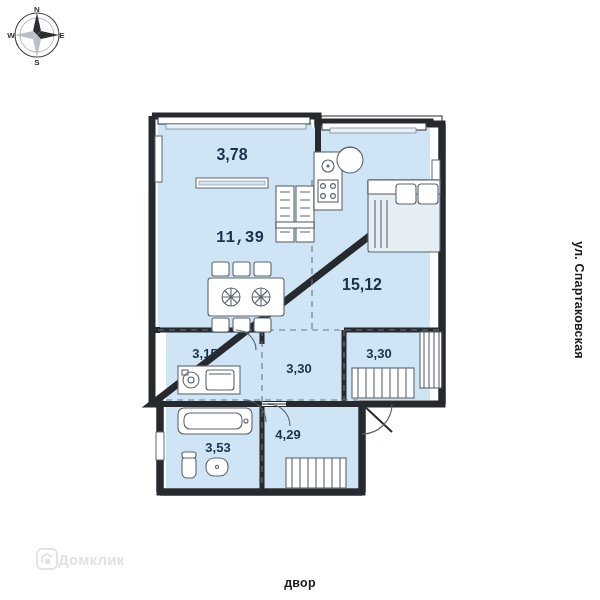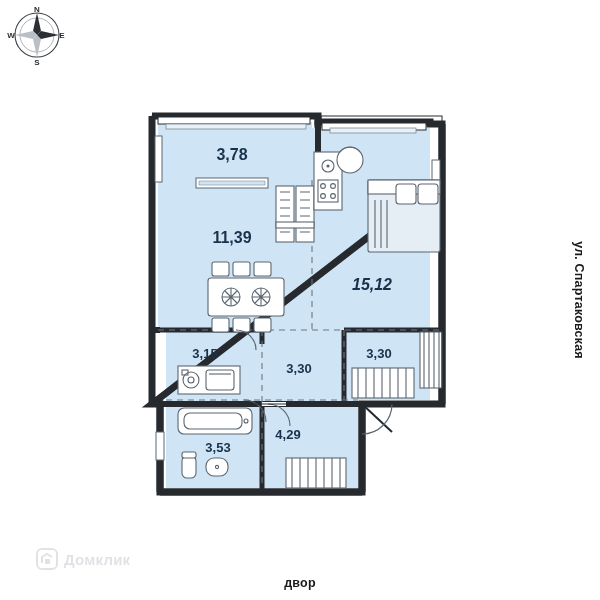--- a/index.html
+++ b/index.html
@@ -33,21 +33,21 @@
     transform: translateY(-50%) rotate(90deg);
     right: -38px;
   }
 
   
   #compass { position: absolute; top: 4px; left: 6px; width: 62px; height: 62px; }
 
   
   #watermark {
     position: absolute; left: 36px; bottom: 30px;
-    display: flex; align-items: center; gap: 6px;
+    display: flex; align-items: center; 
     opacity: .30;
   }
   #watermark .wm-text {
     font-size: 15px; font-weight: bold; color: #9aa3ad; letter-spacing: .2px;
   }
 
   
   #plan { position: absolute; left: 0; top: 0; width: 600px; height: 600px; }
 
   .area {
@@ -252,22 +252,22 @@
       <path d="M236,330 A20,20 0 0,1 256,350" stroke-dasharray="0"></path>
     </g>
 
     <g fill="none" stroke="#262a2e" stroke-width="1">
       <rect x="152" y="116" width="290" height="288"></rect>
     </g>
   </svg>
 
   <div id="areas">
     <div class="area" style="left:232px; top:155px;">3,78</div>
-    <div class="area" style="left:232px; top:238px;">11,39</div>
-    <div class="area" style="left:372px; top:285px;font-style:italic;">15,12</div>
+    <div class="area" style="left:240px; top:238px;font-family:Liberation Mono, monospace;">11,39</div>
+    <div class="area" style="left:362px; top:285px;">15,12</div>
     <div class="area small" style="left:205px; top:353px;">3,15</div>
     <div class="area small" style="left:299px; top:368px;">3,30</div>
     <div class="area small" style="left:379px; top:353px;">3,30</div>
     <div class="area small" style="left:218px; top:447px;">3,53</div>
     <div class="area small" style="left:288px; top:434px;">4,29</div>
   </div>
 
   <div id="watermark">
     <svg width="22" height="22" viewBox="0 0 22 22">
       <rect x="1" y="1" width="20" height="20" rx="5" fill="none" stroke="#9aa3ad" stroke-width="2"></rect>

